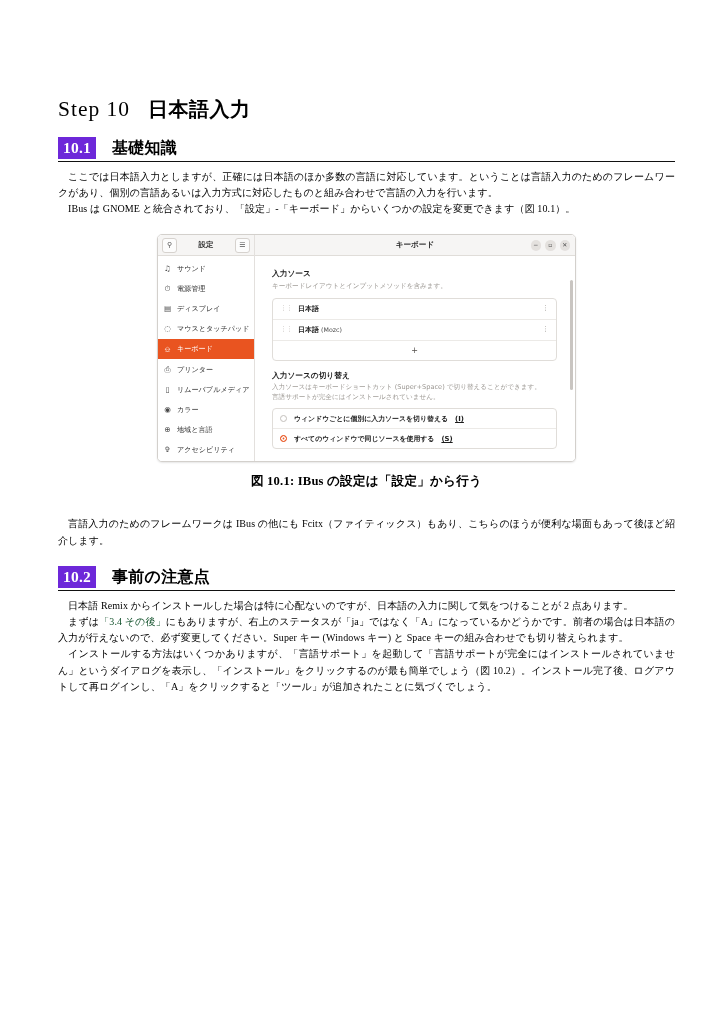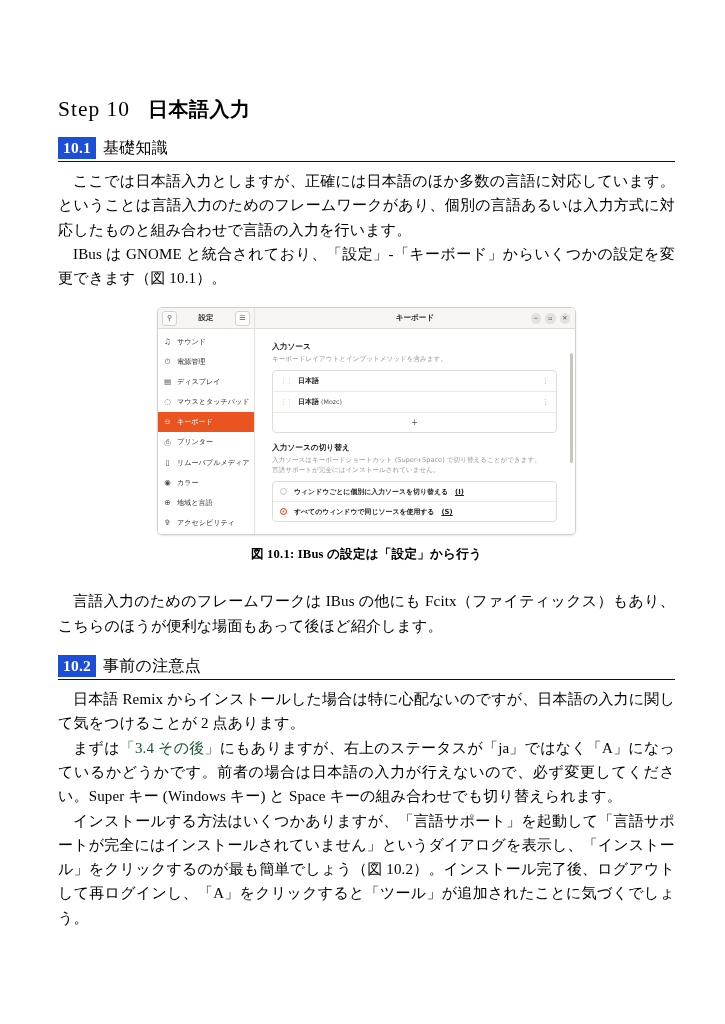--- a/index.html
+++ b/index.html
@@ -43,39 +43,39 @@
   
   .section-head {
     margin: 0 0 6px 0;
     border-bottom: 1.3px solid #111;
     padding-bottom: 2px;
     display: flex;
     align-items: baseline;
     line-height: 1.1;
   }
   .section-head .sec-num {
-    background: #1d4ed8;
+    background: #6d28d9;
     color: #fff;
     font-family: "Liberation Serif", "DejaVu Serif", serif;
     font-weight: bold;
     font-size: 15.5px;
     padding: 2px 5px 3px 5px;
     letter-spacing: 0.2px;
   }
   .section-head .sec-title {
     font-family: "DejaVu Sans", "Liberation Sans", sans-serif;
-    font-weight: normal;
+    font-weight: bold;
     font-size: 16px;
-    margin-left: 7px;
+    margin-left: 16px;
     letter-spacing: 0.3px;
   }
 
   
   p.body {
-    font-size: 15px;
+    font-size: 10px;
     line-height: 1.62;
     margin: 0;
     text-align: justify;
     text-indent: 1em;
     letter-spacing: 0.01em;
     font-family: "Liberation Serif", "DejaVu Serif", serif;
   }
   p.body.first { margin-top: 7px; }
   .xref { color: #14532d; }
   .gap-med { height: 17px; }

